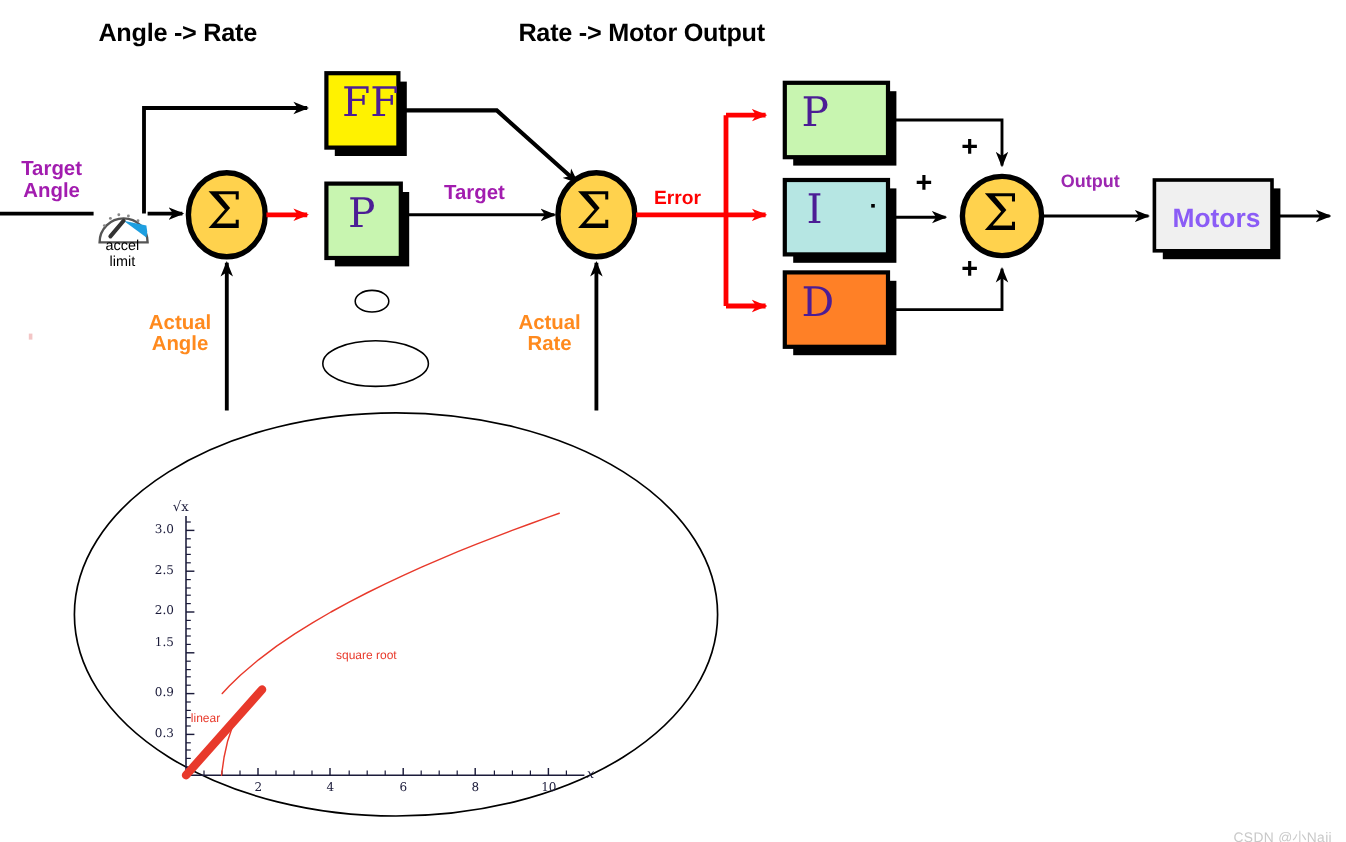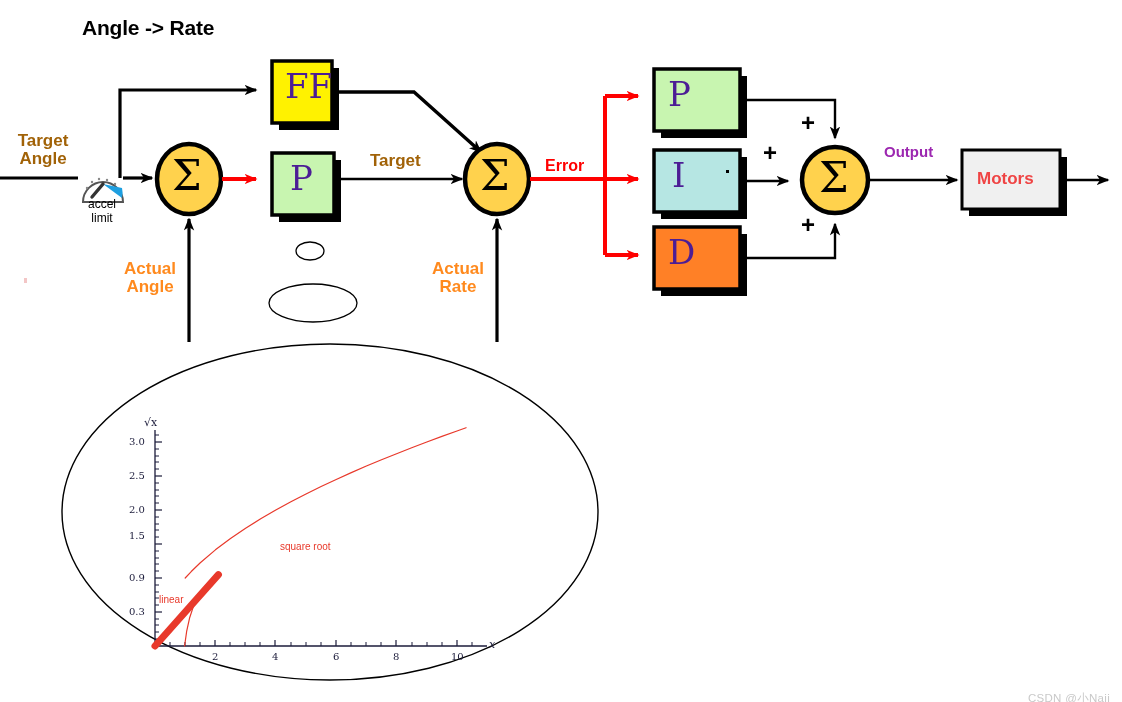--- a/index.html
+++ b/index.html
@@ -23,37 +23,37 @@
     white-space: pre;
     line-height: 1.08;
     pointer-events: none;
   }
   .section-title {
     font-size: 21px;
     font-weight: bold;
     color: #000000;
     letter-spacing: -0.2px;
   }
-  .sig-blue   { color: #a16207; font-size: 17px; font-weight: bold; text-align: center; }
+  .sig-blue   { color: #a21caf; font-size: 17px; font-weight: bold; text-align: center; }
   .sig-orange { color: #ff8a1e; font-size: 17px; font-weight: bold; text-align: center; }
   .sig-red    { color: #ff0000; font-size: 16px; font-weight: bold; }
   .sig-purple { color: #9c27b0; font-size: 15px; font-weight: bold; }
   .small-black{ color: #000000; font-size: 12px; font-weight: normal; text-align: center; line-height: 1.15; }
   .box-letter {
     position: absolute;
     font-family: "DejaVu Serif", serif;
     font-size: 34px;
     color: #4c1d95;
     font-weight: 400;
   }
   .motors-text {
     position: absolute;
-    font-size: 17px;
+    font-size: 22px;
     font-weight: bold;
-    color: #ef4444;
+    color: #8b5cf6;
   }
   .plot-title {
     font-size: 22px;
     font-weight: bold;
     color: #000000;
   }
   .plot-tick {
     position: absolute;
     font-family: "DejaVu Serif", serif;
     font-size: 10px;
@@ -247,20 +247,21 @@
       <line x1="472" y1="634" x2="472" y2="630"></line>
     </g>
 
     <line x1="155" y1="634" x2="218.42000000000002" y2="562.6" stroke="#e8392b" stroke-width="7" stroke-linecap="round"></line>
 
   <polyline points="185.2,566 191.24,559.54 200.3,550.7 215.4,537.848 230.5,526.492 245.6,516.224 260.7,506.772 275.8,498 290.9,489.772 306,481.952 321.1,474.53999999999996 336.2,467.468 351.29999999999995,460.6 366.4,454.072 381.5,447.74800000000005 396.6,441.696 411.7,435.78 426.8,430 441.9,424.424 457,418.98400000000004 466.06,415.72" fill="none" stroke="#e8392b" stroke-width="1.2" stroke-linecap="round" stroke-linejoin="round"></polyline>
       <polyline points="184.596,634 186.71,619.04 189.73,605.44 194.26,591.84 200.3,579.6 206.34,572.8 212.38,567.36 218.42000000000002,563.28" fill="none" stroke="#e8392b" stroke-width="1.2" stroke-linecap="round" stroke-linejoin="round"></polyline>
     </svg>
 
   <div class="lbl section-title" style="left:82px; top:5px;">Angle -&gt; Rate</div>
+  <div class="lbl section-title" style="left:432px; top:5px;">Rate -&gt; Motor Output</div>
 
   <div class="lbl sig-blue" style="left:0px; top:120px; width:86px;">Target
 Angle</div>
 
   <div class="lbl small-black" style="left:70px; top:186px; width:64px;">accel
 limit</div>
 
   <div class="lbl sig-orange" style="left:106px; top:248px; width:88px;">Actual
 Angle</div>
 

